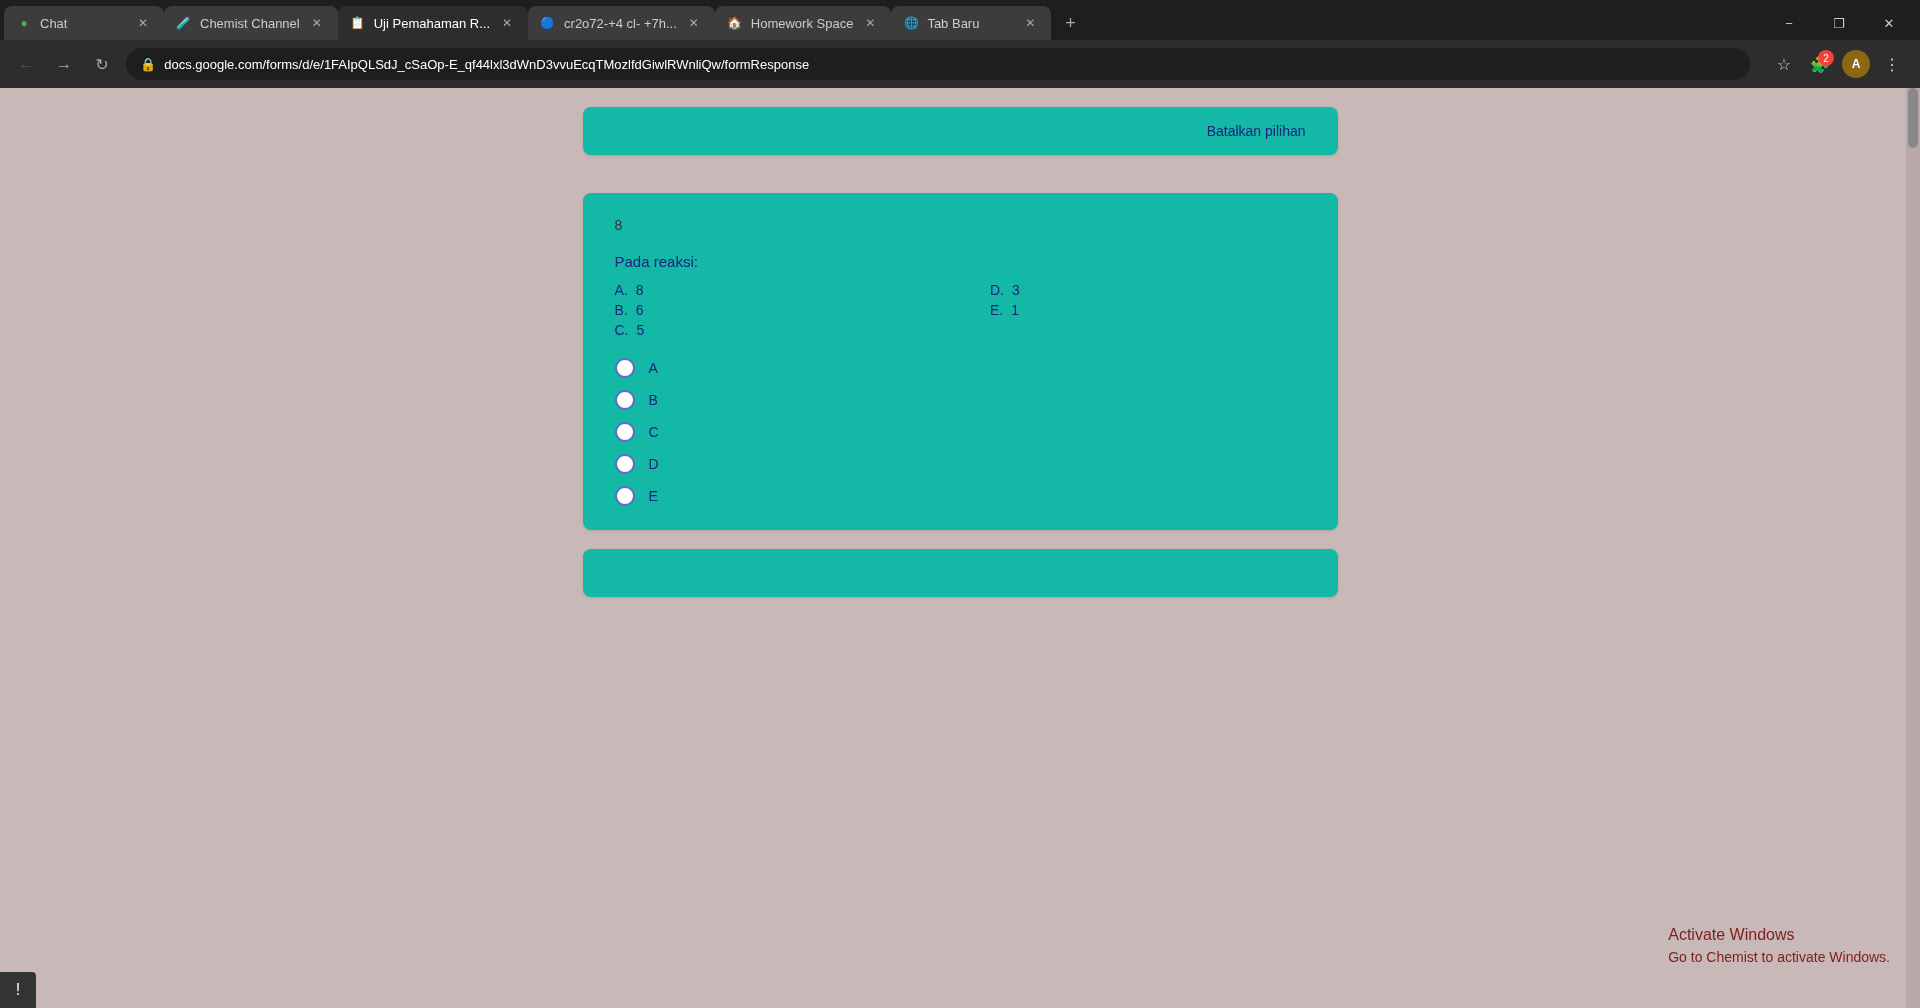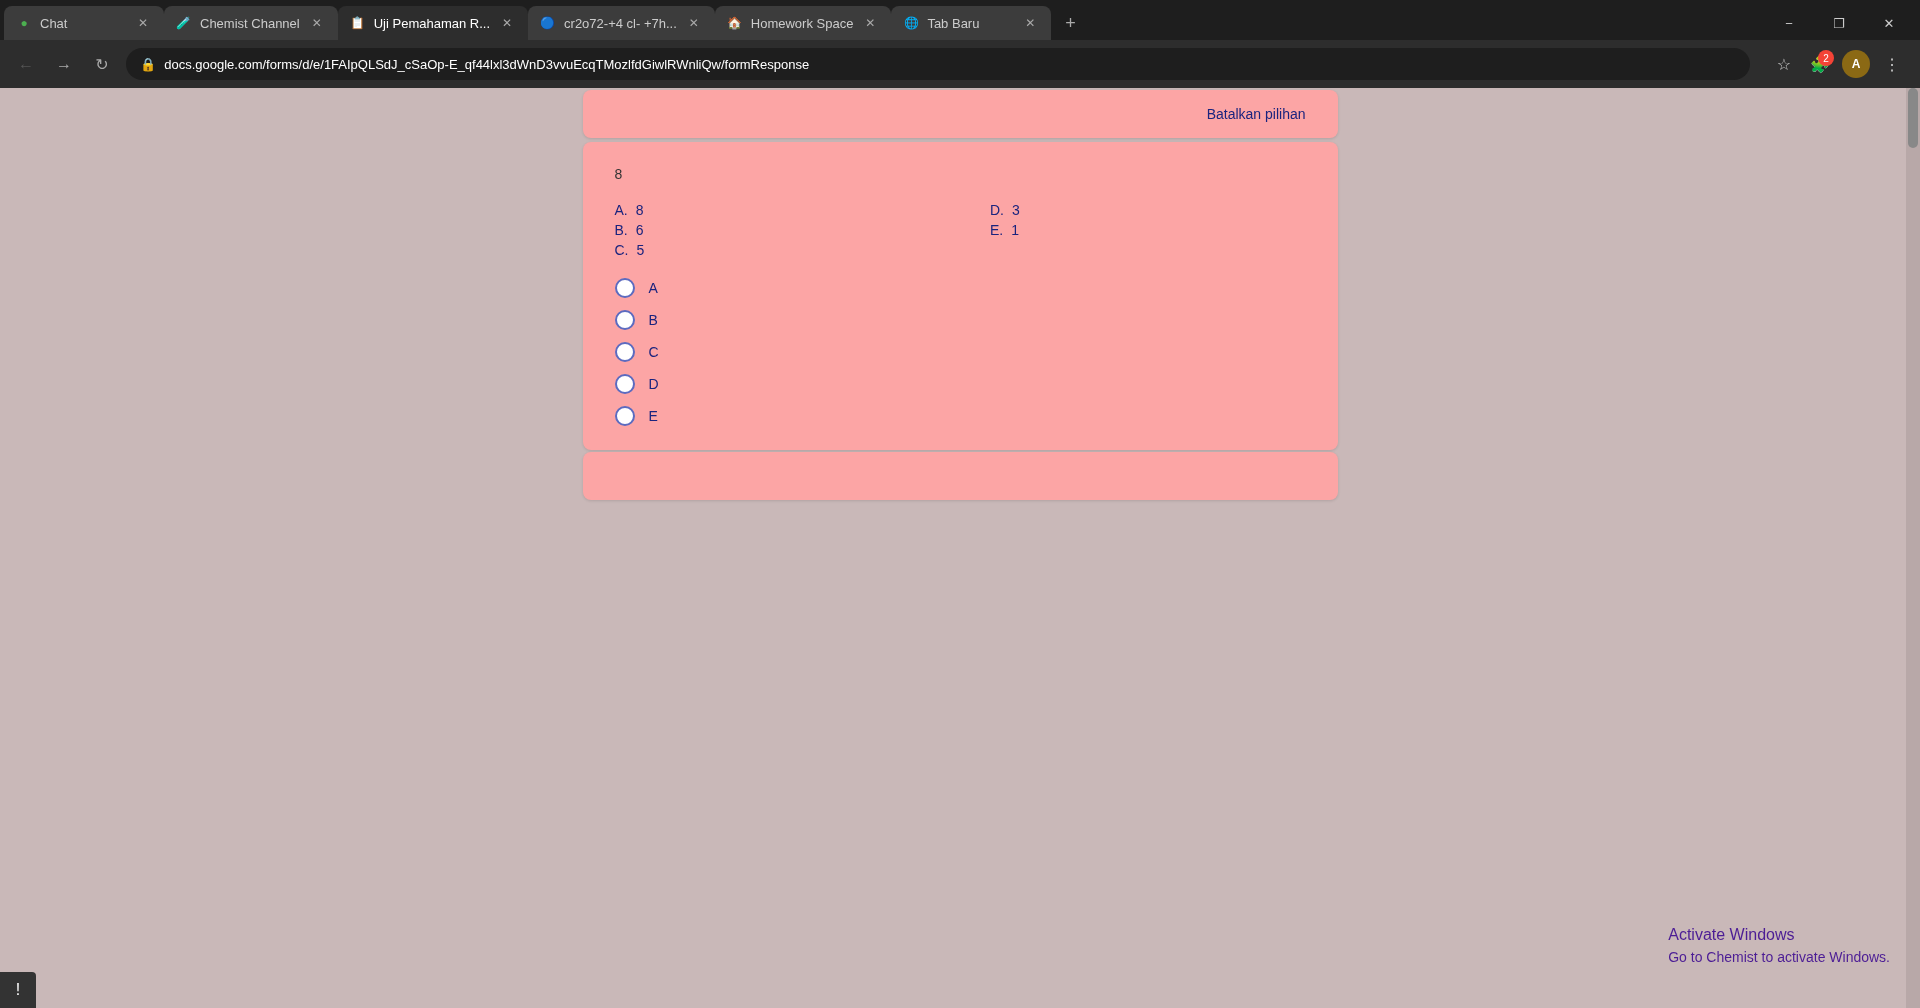--- a/index.html
+++ b/index.html
@@ -165,24 +165,24 @@
       right: 2px;
       top: 0;
       width: 10px;
       height: 60px;
       background: #888;
       border-radius: 5px;
     }
 
     
     .card {
-      background: #fca5a5;
+      background: #14b8a6;
       border-radius: 8px;
       width: 755px;
-      margin: 2px auto;
+      margin: 19px auto;
       padding: 24px 32px;
       box-shadow: 0 1px 3px rgba(0,0,0,0.12);
     }
 
     .card-top {
       padding: 16px 32px;
       display: flex;
       justify-content: flex-end;
     }
 
@@ -260,21 +260,21 @@
 
     .radio-text {
       color: #1a237e;
       font-size: 14px;
     }
 
     .activate-windows {
       position: fixed;
       bottom: 40px;
       right: 30px;
-      color: #4c1d95;
+      color: #7f1d1d;
       font-size: 14px;
       line-height: 1.5;
       pointer-events: none;
     }
 
     .activate-windows .title {
       font-size: 16px;
     }
 
     sup, sub {
@@ -387,20 +387,21 @@
 
   <div class="card" style="padding: 0;">
     <div class="card-top">
       <span class="batalkan-btn">Batalkan pilihan</span>
     </div>
   </div>
 
   <div class="card">
     <div class="question-number">8</div>
 
+    <div class="question-text">Pada reaksi:</div>
 
 
 
     <div class="answer-options-grid">
       <div class="answer-option-label">
         <span>A.</span>
         <span>8</span>
       </div>
       <div class="answer-option-label">
         <span>D.</span>

